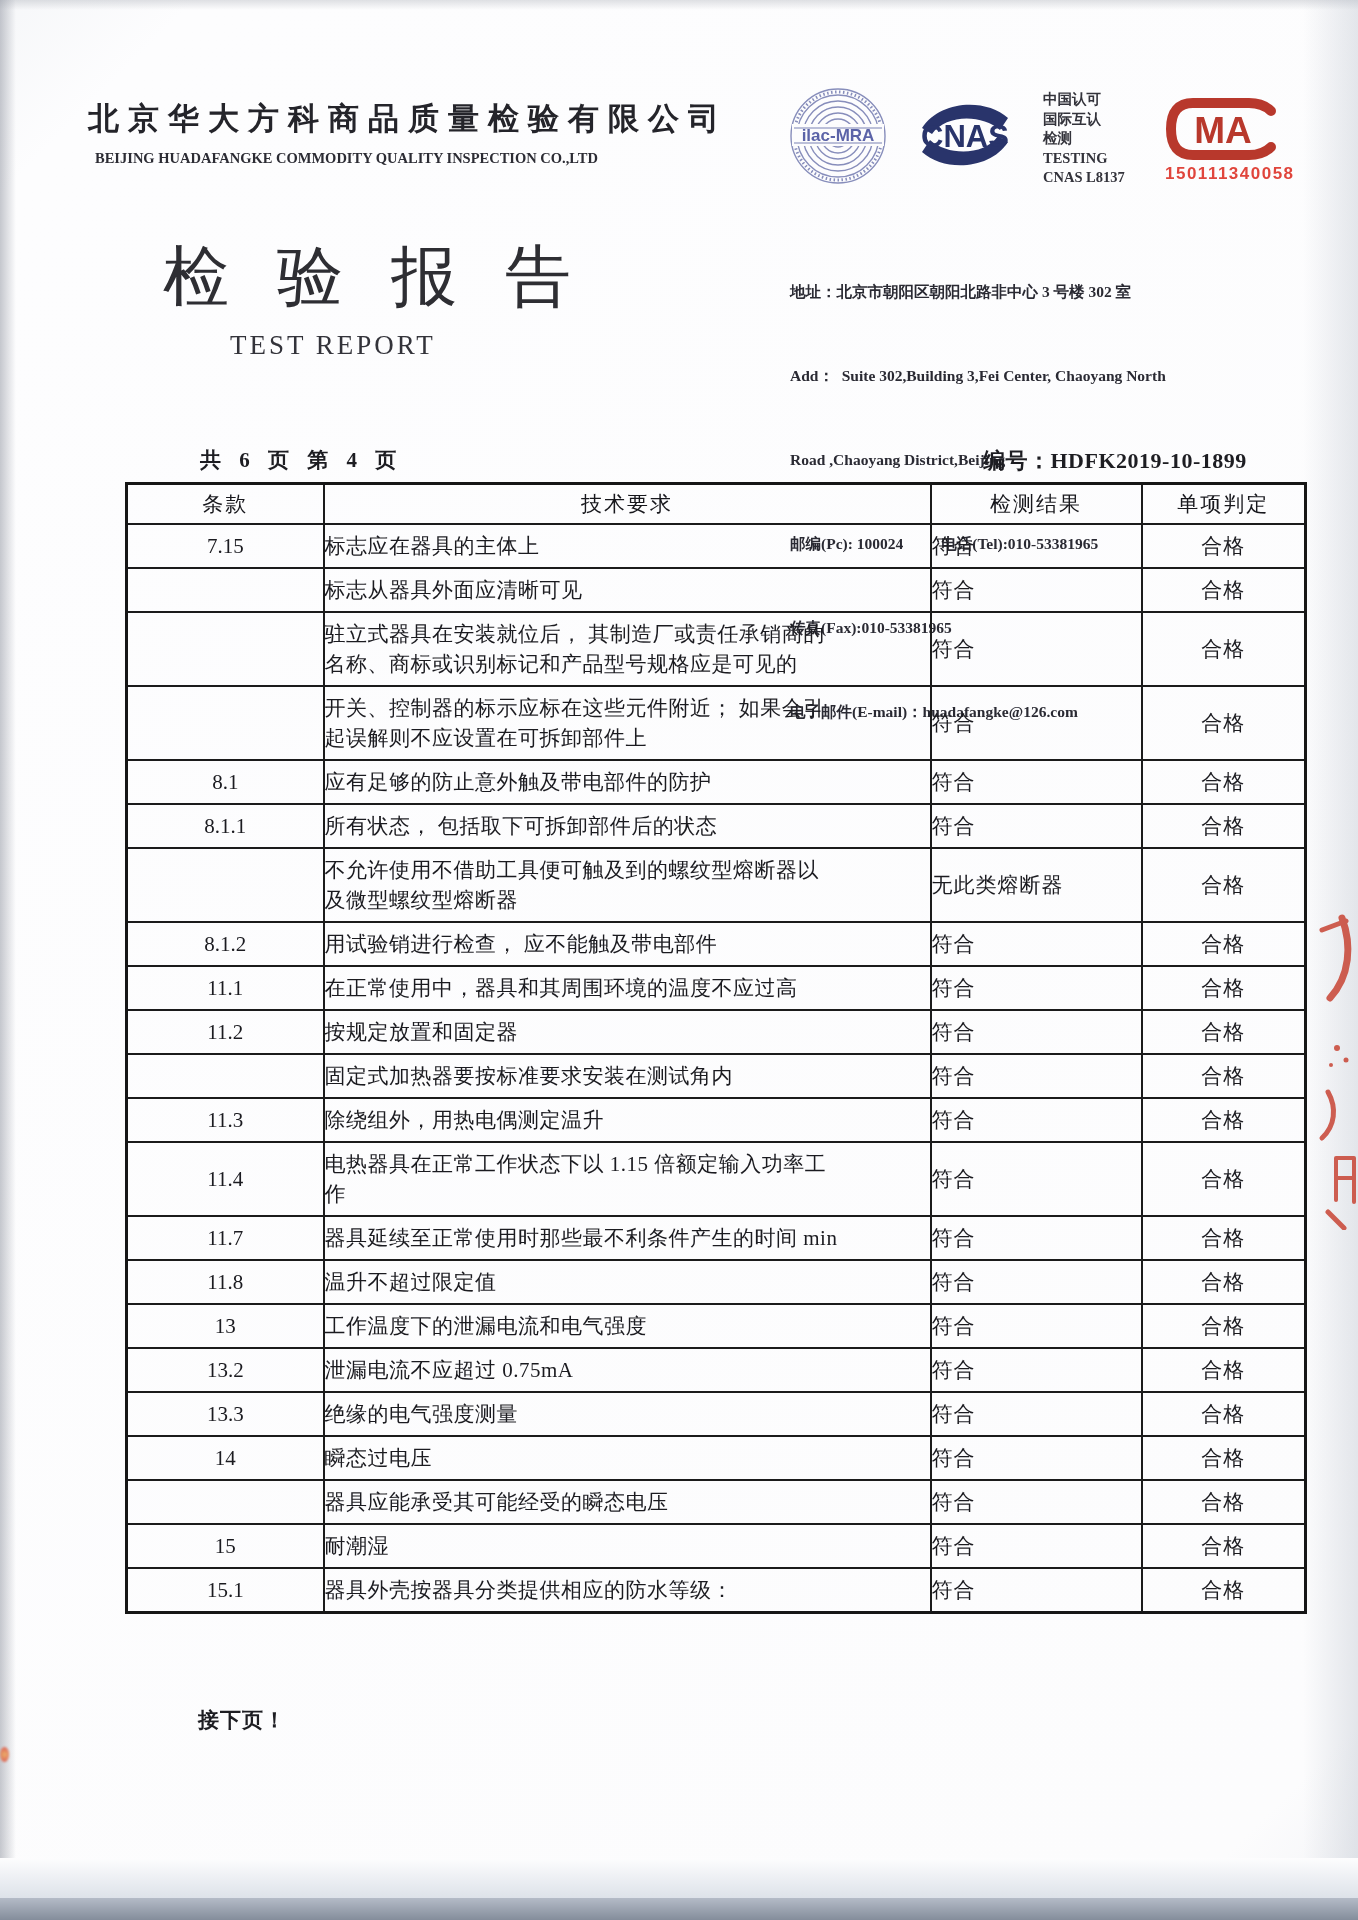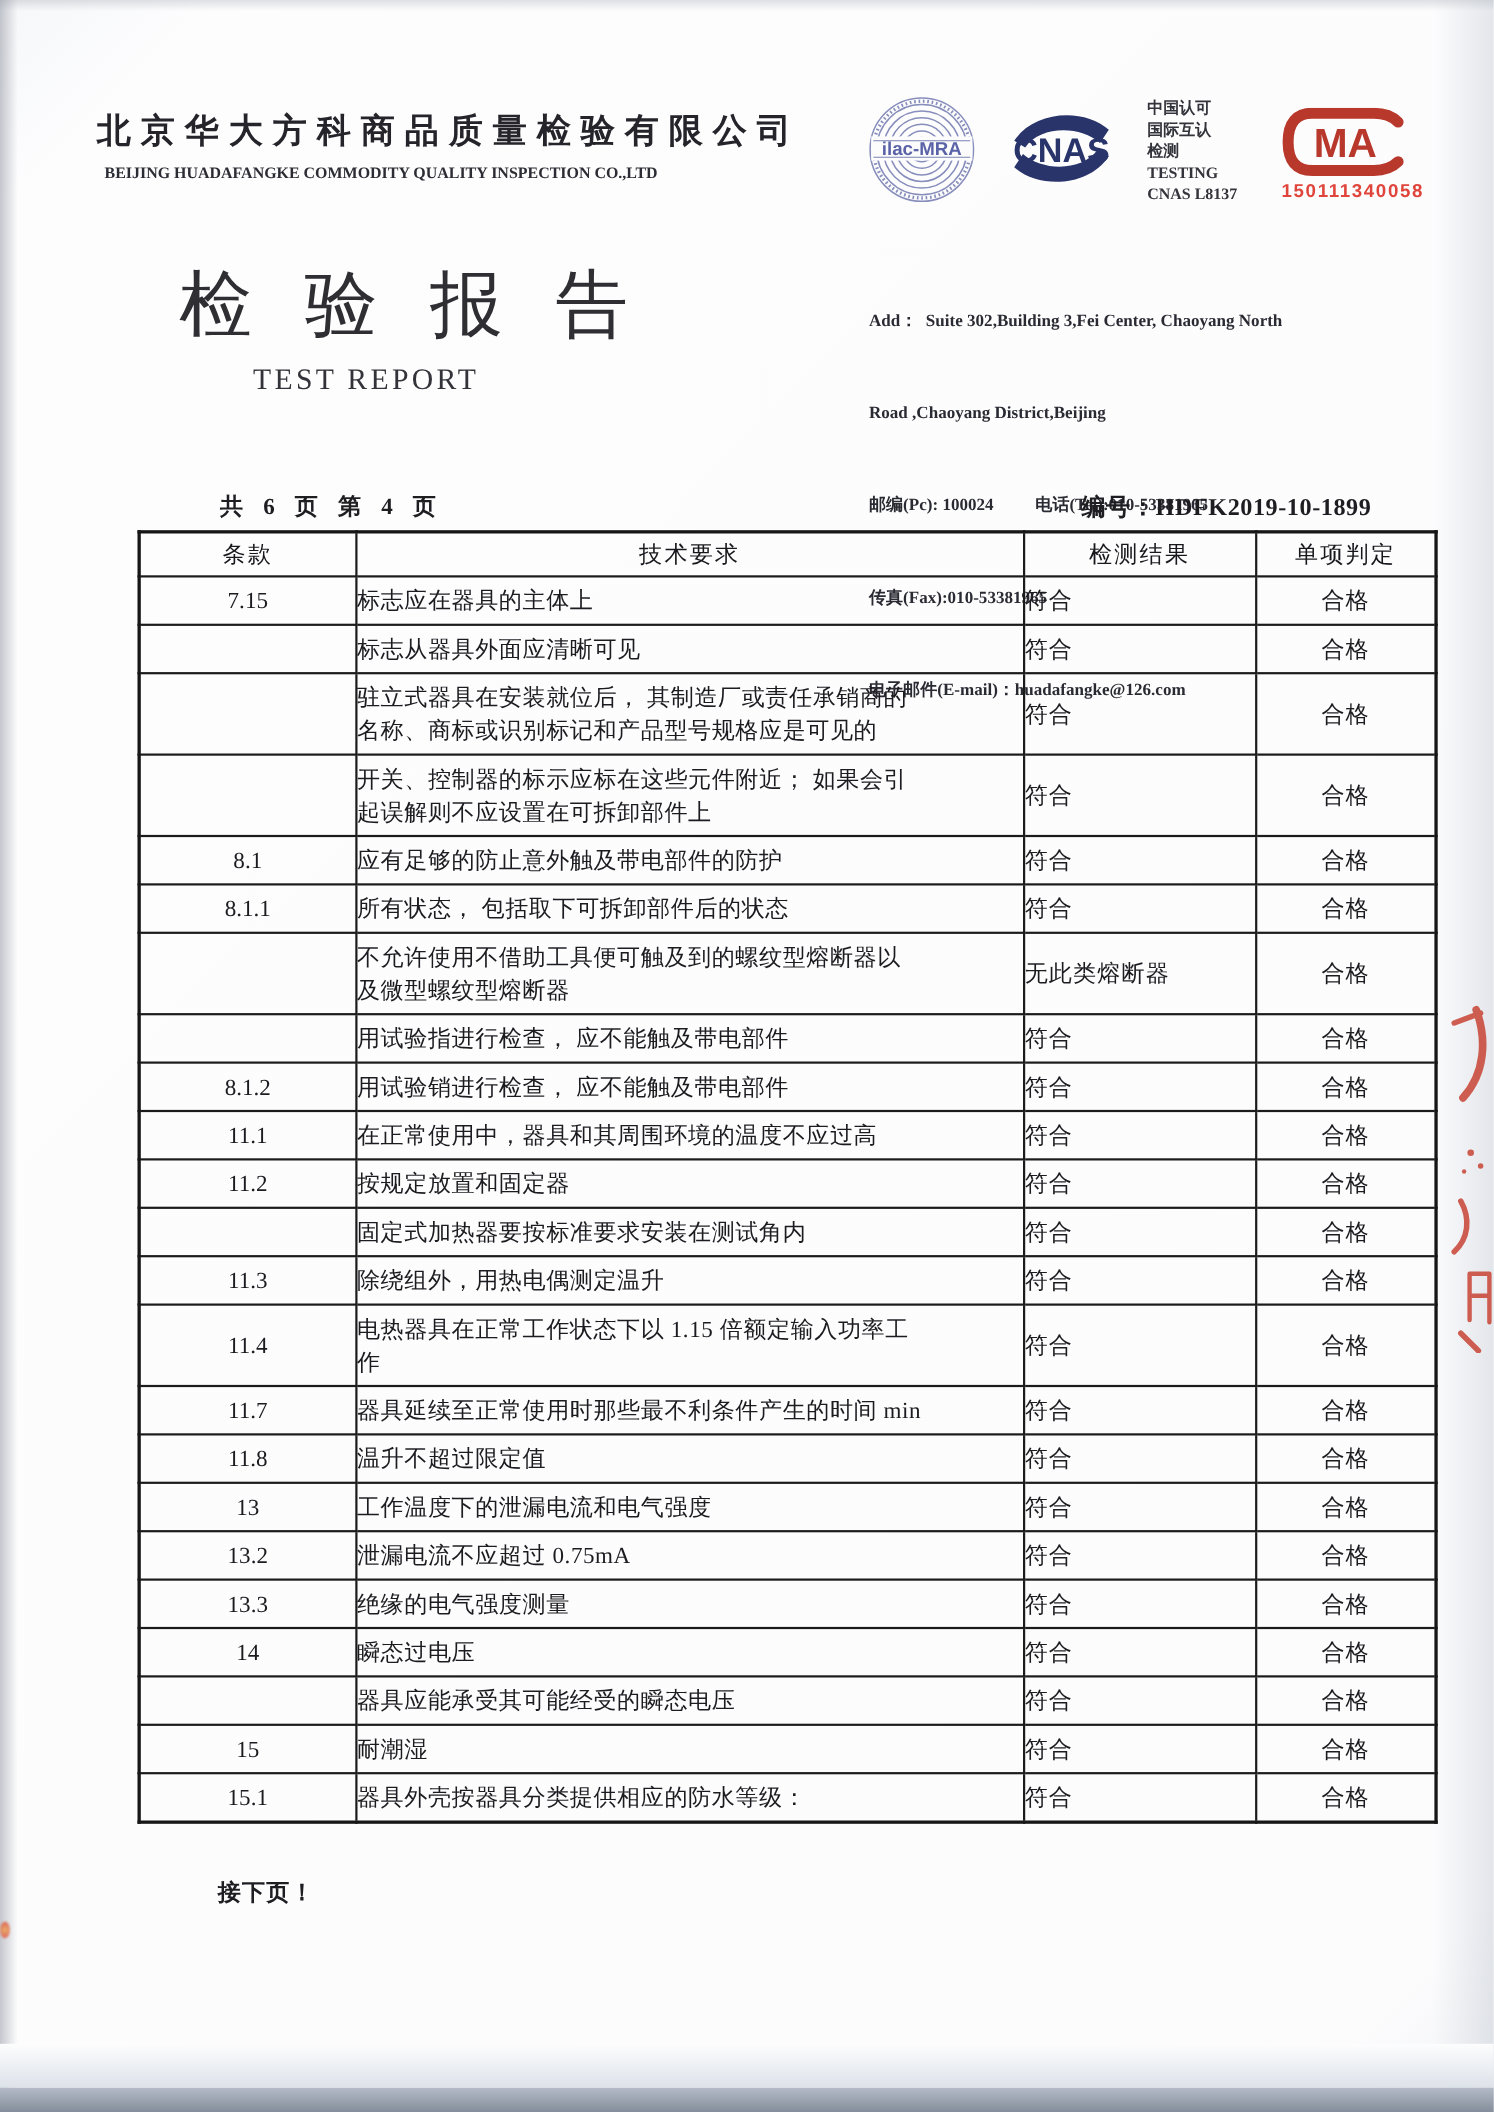--- a/index.html
+++ b/index.html
@@ -120,20 +120,21 @@
   <svg class="cma-logo" width="118" height="62" viewBox="0 0 118 62">
     <path d="M106,13 Q98,5 84,5 L28,5 Q6,5 6,31 Q6,57 28,57 L84,57 Q98,57 106,49" fill="none" stroke="#b8382c" stroke-width="10" stroke-linecap="round"></path>
     <text x="58" y="45" text-anchor="middle" font-size="37" font-weight="900" fill="#b8382c" font-family="Liberation Sans, DejaVu Sans, sans-serif">MA</text>
   </svg>
   <div class="cma-number">150111340058</div>
 
   <div class="title-cn">检验报告</div>
   <div class="title-en">TEST REPORT</div>
 
   <div class="contact">
+    <div class="contact-line">地址：北京市朝阳区朝阳北路非中心 3 号楼 302 室</div>
     <div class="contact-line">Add：  Suite 302,Building 3,Fei Center, Chaoyang North</div>
     <div class="contact-line">Road ,Chaoyang District,Beijing</div>
     <div class="contact-line"><span>邮编(Pc): 100024</span><span class="contact-tel">电话(Tel):010-53381965</span></div>
     <div class="contact-line">传真(Fax):010-53381965</div>
     <div class="contact-line">电子邮件(E-mail)：huadafangke@126.com</div>
   </div>
 
   <div class="pages-info">共 6 页 第 4 页</div>
   <div class="report-no"><span>编号：</span><span>HDFK2019-10-1899</span></div>
 
@@ -192,26 +193,20 @@
           <td class="cell-judgment">合格</td>
         </tr>
         <tr>
           <td class="cell-clause"></td>
           <td class="cell-requirement">不允许使用不借助工具便可触及到的螺纹型熔断器以
 及微型螺纹型熔断器</td>
           <td class="cell-result">无此类熔断器</td>
           <td class="cell-judgment">合格</td>
         </tr>
         <tr>
-          <td class="cell-clause"></td>
-          <td class="cell-requirement">用试验指进行检查， 应不能触及带电部件</td>
-          <td class="cell-result">符合</td>
-          <td class="cell-judgment">合格</td>
-        </tr>
-        <tr>
           <td class="cell-clause">8.1.2</td>
           <td class="cell-requirement">用试验销进行检查， 应不能触及带电部件</td>
           <td class="cell-result">符合</td>
           <td class="cell-judgment">合格</td>
         </tr>
         <tr>
           <td class="cell-clause">11.1</td>
           <td class="cell-requirement">在正常使用中，器具和其周围环境的温度不应过高</td>
           <td class="cell-result">符合</td>
           <td class="cell-judgment">合格</td>

